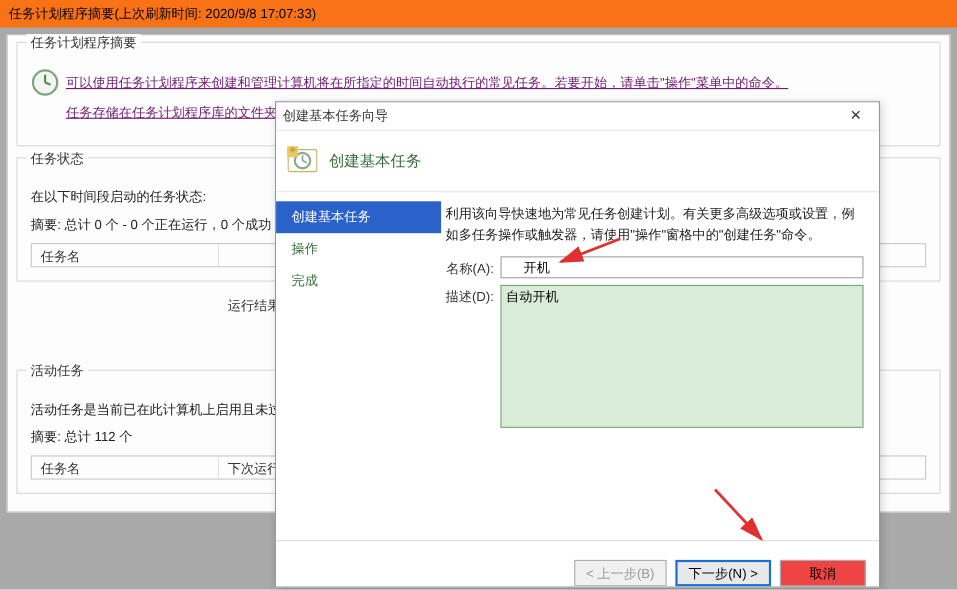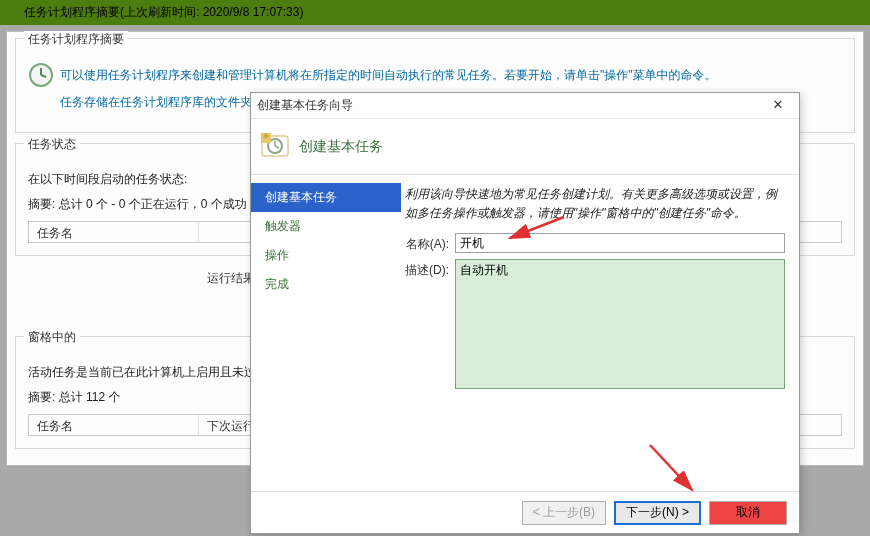--- a/index.html
+++ b/index.html
@@ -7,23 +7,23 @@
     margin: 0;
     font-family: "Microsoft YaHei", "SimSun", sans-serif;
     font-size: 12px;
     background: #a9a9a9;
     width: 870px;
     height: 536px;
     overflow: hidden;
     position: relative;
   }
   .page-title {
-    background: #4d7c0f;
+    background: #f97316;
     color: #000;
-    padding: 4px 24px;
+    padding: 4px 8px;
     font-size: 12px;
   }
   .main-area {
     margin: 6px;
     background: #fdfdfd;
     border: 1px solid #bbb;
     padding: 6px 8px;
     position: relative;
   }
   .group-box {
@@ -43,21 +43,21 @@
     font-size: 12px;
   }
   .group-content {
     padding: 6px 12px 12px 12px;
   }
   .clock-icon {
     display: inline-block;
     vertical-align: top;
     margin-right: 6px;
   }
-  .desc-line { margin: 4px 0 8px 0; color: #0369a1; line-height: 1.6; }
+  .desc-line { margin: 4px 0 8px 0; color: #701a75; line-height: 1.6; text-decoration: underline; }
   .status-line { margin: 4px 0 8px 0; color: #222; }
   .table-header {
     border: 1px solid #c8c8c8;
     background: #fdfdfd;
     height: 22px;
     display: flex;
     margin-top: 8px;
   }
   .th {
     border-right: 1px solid #e0e0e0;
@@ -126,48 +126,47 @@
   .dlg-main {
     flex: 1;
     padding: 10px 14px 10px 4px;
     position: relative;
   }
   .dlg-info {
     color: #222;
     line-height: 1.6;
     margin-bottom: 10px;
     font-size: 12px;
-    font-style: italic;
   }
   .form-row { display: flex; align-items: flex-start; margin-bottom: 6px; }
   .form-label { width: 50px; text-align: right; padding-right: 6px; color: #333; padding-top: 3px; }
   .text-input {
     flex: 1;
     border: 1px solid #a0a0a0;
     height: 20px;
-    padding: 2px 4px;
+    padding: 2px 20px;
     font-family: inherit;
     font-size: 12px;
   }
   .text-area {
     flex: 1;
     border: 1px solid #78a878;
     background: #d8ecd8;
     height: 130px;
     padding: 2px 4px;
     font-family: Liberation Serif, serif;
     font-size: 12px;
     resize: none;
   }
   .dlg-footer {
     height: 42px;
     border-top: 1px solid #dcdcdc;
     display: flex;
     justify-content: flex-end;
-    align-items: center;
+    align-items: flex-end;
     padding: 0 12px;
     gap: 8px;
     background: #fff;
   }
   .btn {
     height: 24px;
     min-width: 78px;
     padding: 0 10px;
     border: 1px solid #adadad;
     background: #ef4444;
@@ -217,21 +216,21 @@
       <div class="table-header">
         <div class="th" style="width:170px;">任务名</div>
         <div class="th" style="width:90px;margin-top:45px;">运行结果</div>
       </div>
     </div>
   </div>
 
   <div style="height:70px;"></div>
 
   <div class="group-box">
-    <span class="group-title">窗格中的</span>
+    <span class="group-title">活动任务</span>
     <div class="group-content">
       <div class="status-line">活动任务是当前已在此计算机上启用且未过期的任务。</div>
       <div class="status-line">摘要: 总计 112 个</div>
       <div class="table-header">
         <div class="th" style="width:170px;">任务名</div>
         <div class="th" style="width:110px;">下次运行时间</div>
       </div>
     </div>
   </div>
 
@@ -253,21 +252,20 @@
         <rect x="0" y="2" width="10" height="10" fill="#e6c96a"></rect>
         <polygon points="2,5 5,2 8,5 5,8" fill="#cda93a"></polygon>
       </svg>
     </span>
     <span class="dlg-header-title">创建基本任务</span>
   </div>
 
   <div class="dlg-body">
     <div class="dlg-sidebar">
       <div class="step active">创建基本任务</div>
-      <div class="step">触发器</div>
       <div class="step">操作</div>
       <div class="step">完成</div>
     </div>
     <div class="dlg-main">
       <div class="dlg-info">利用该向导快速地为常见任务创建计划。有关更多高级选项或设置，例如多任务操作或触发器，请使用"操作"窗格中的"创建任务"命令。</div>
       <div class="form-row">
         <div class="form-label">名称(A):</div>
         <input class="text-input" value="开机" style="">
       </div>
       <div class="form-row">

